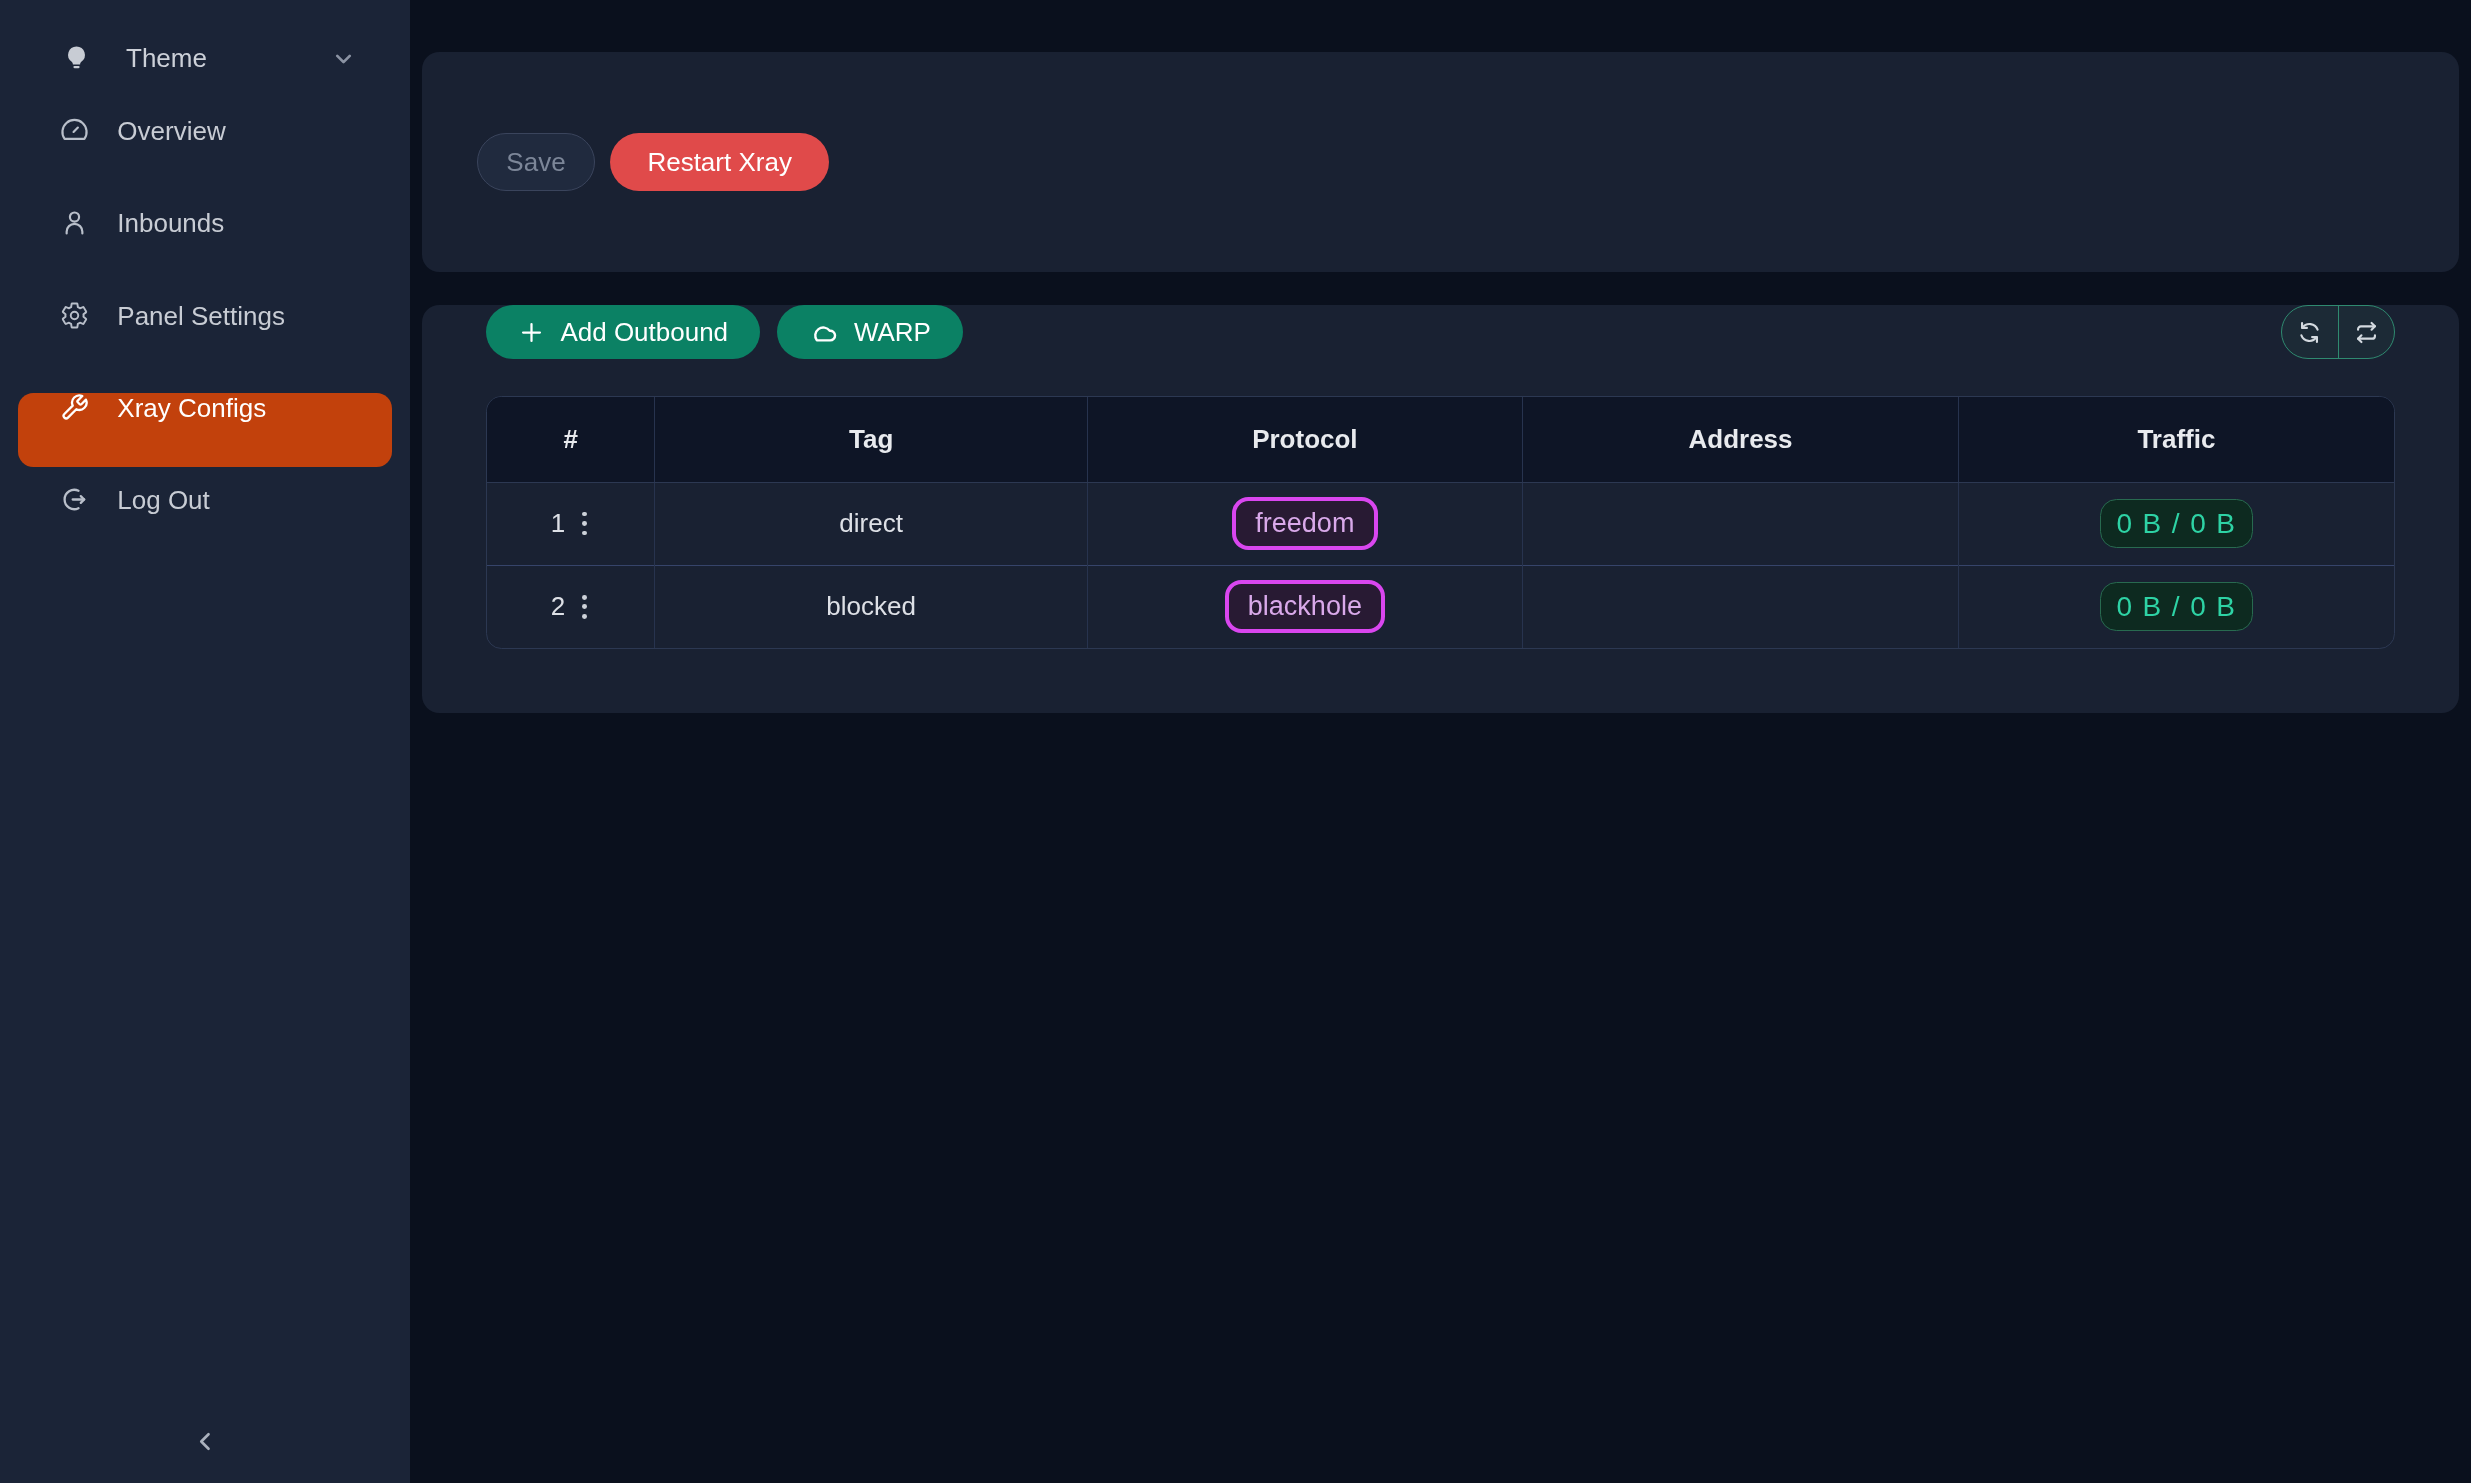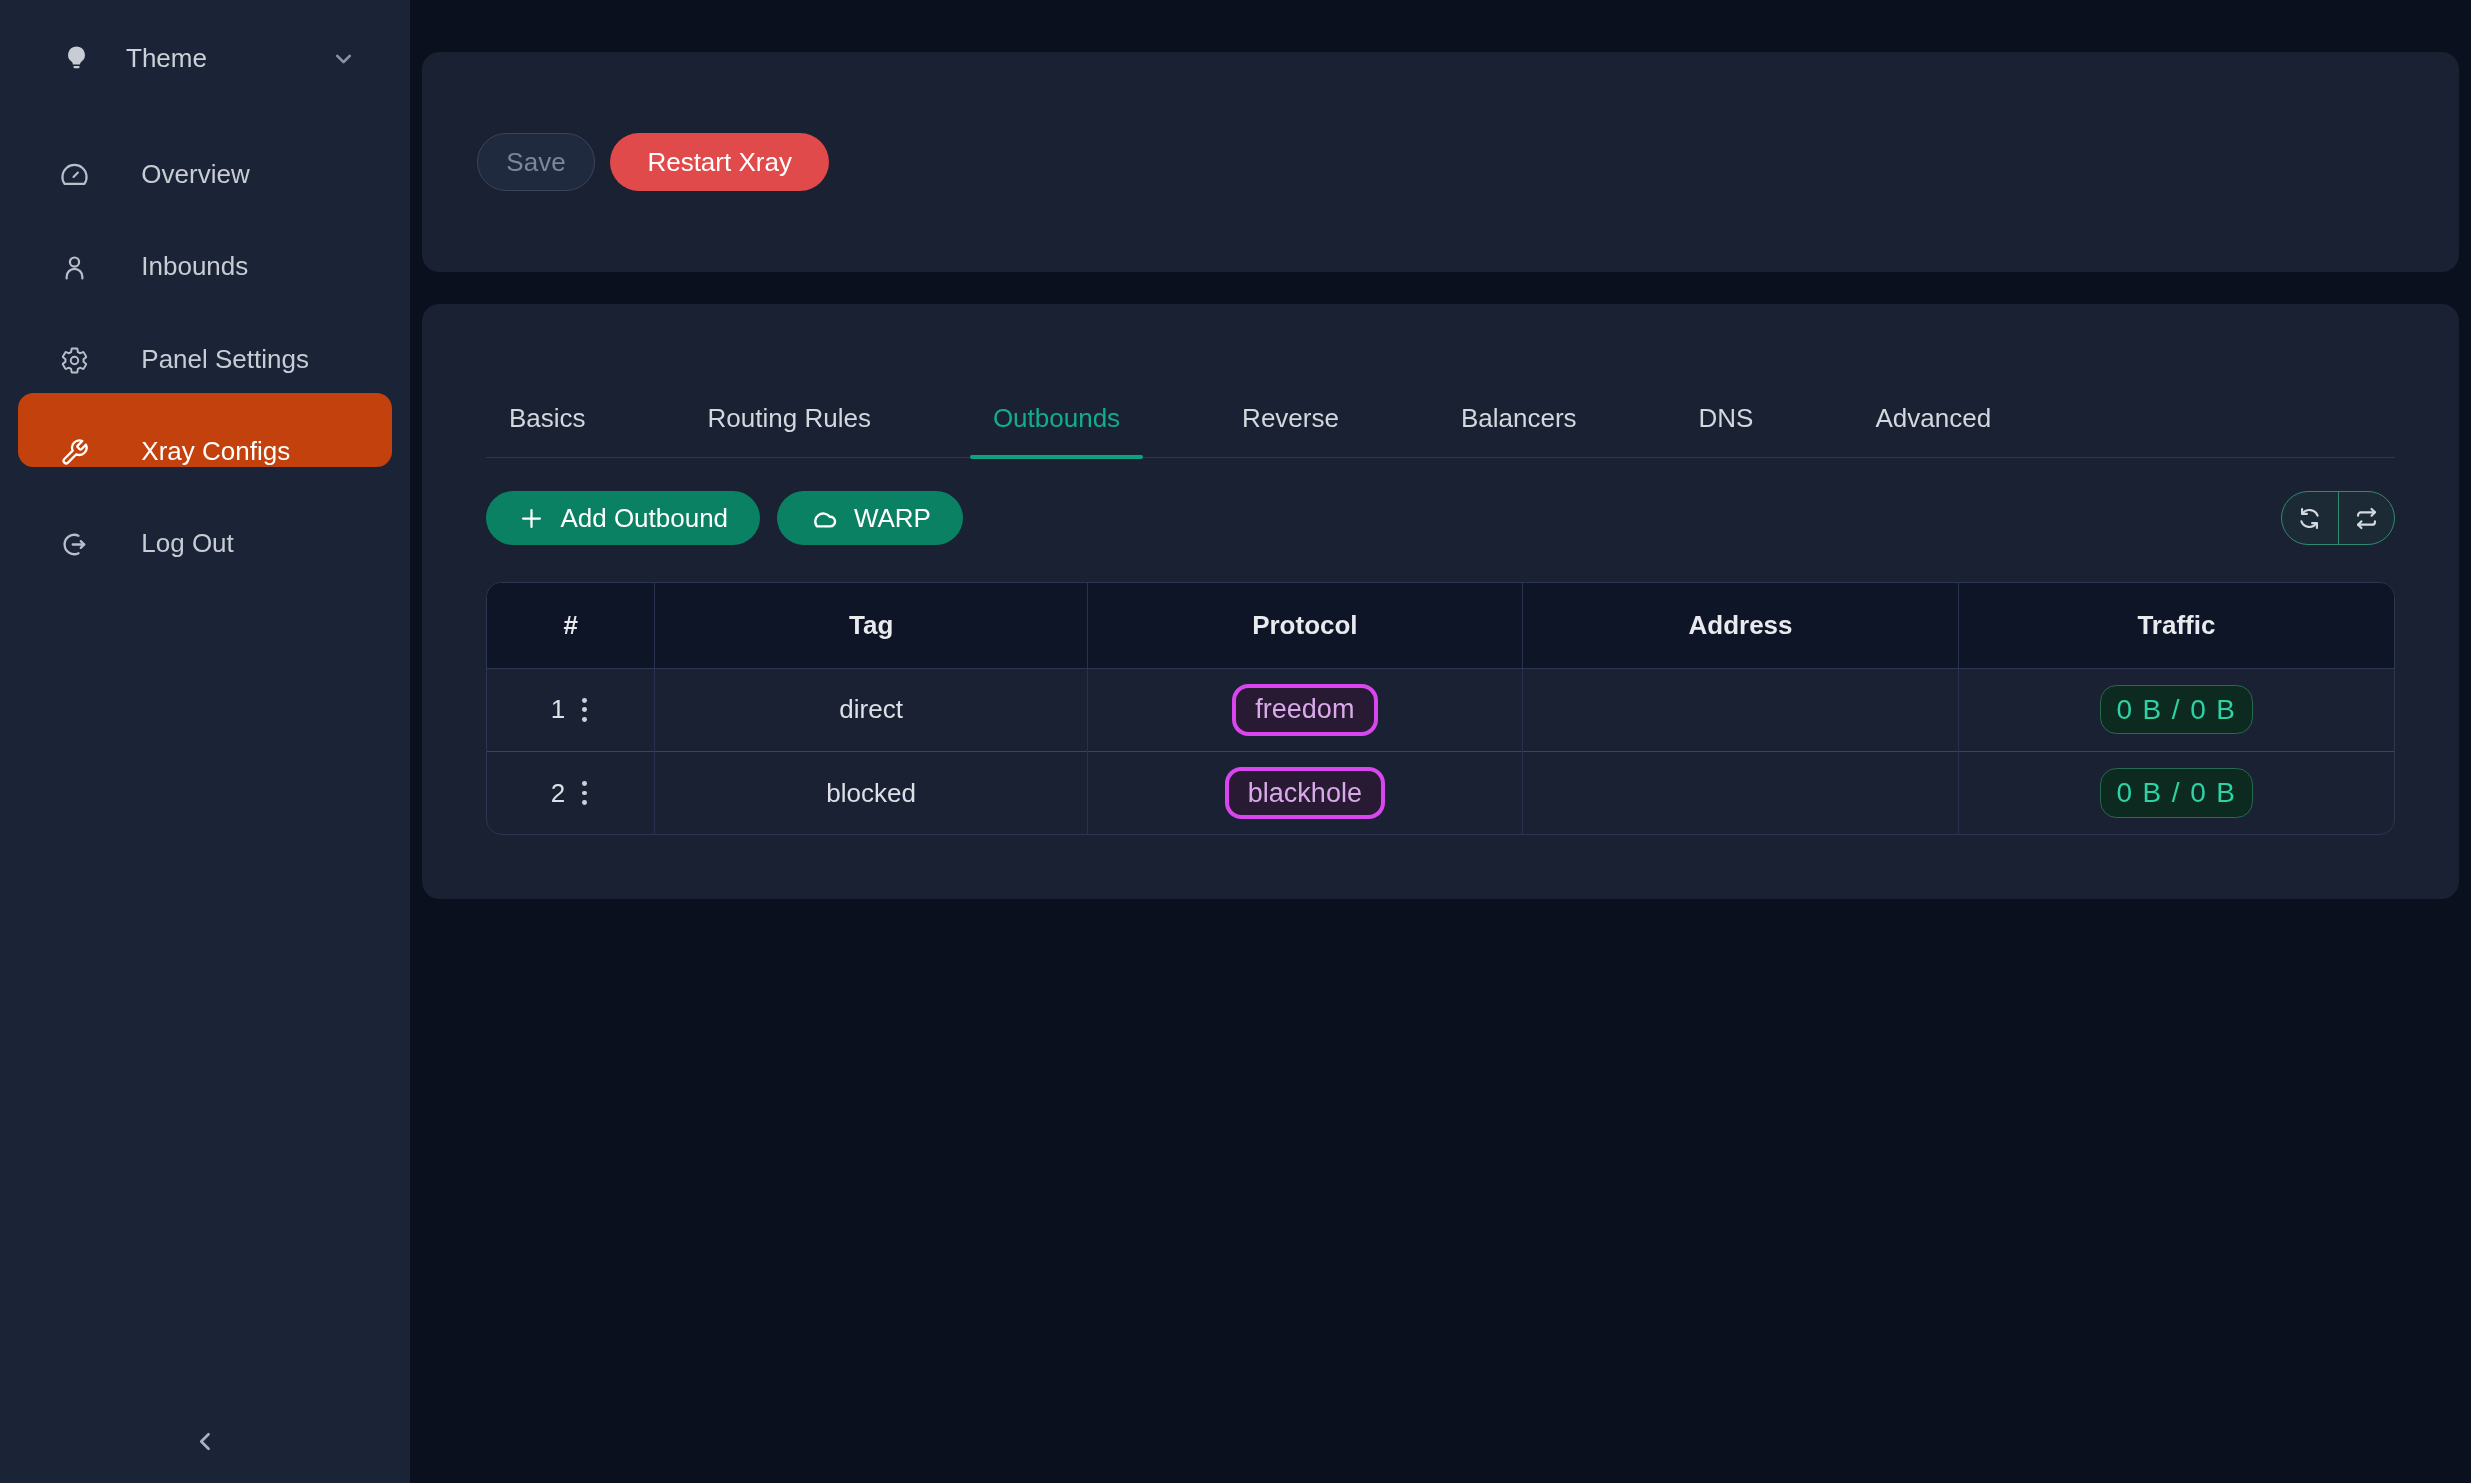--- a/index.html
+++ b/index.html
@@ -19,21 +19,21 @@
   }
   .theme-row {
     margin:29px 25px 0 25px; height:58px; border-radius:15.4px;
     display:flex; align-items:center; gap:35px; padding:0 29px 0 37px;
     cursor:pointer;
   }
   .theme-row .label { flex:1; font-size:26px; color:#ccd0d8; }
   .nav { margin-top:29px; }
   .nav-item {
     margin:0 18.3px 18.3px 18.3px; height:74px; border-radius:15.4px;
-    display:flex; align-items:flex-end; gap:52px; padding:0 23px 0 42px;
+    display:flex; align-items:flex-start; gap:28px; padding:0 23px 0 42px;
     color:#c8ccd4; font-size:26px; cursor:pointer;
   }
   .nav-item .icon { color:#b9bfca; }
   .nav-item.active { background:#c2410c; color:#ffffff; }
   .nav-item.active .icon { color:#ffffff; }
   .collapse-btn {
     position:absolute; bottom:21px; left:50%; transform:translateX(-50%);
     width:42px; height:42px; display:flex; align-items:center; justify-content:center;
     color:#aab1bd; cursor:pointer; background:none; border:none;
   }
@@ -204,29 +204,20 @@
 
   <section class="card card-top">
     <div class="btn-group">
       <button class="btn btn-save" disabled="">Save</button>
       <button class="btn btn-restart">Restart Xray</button>
     </div>
   </section>
 
   <section class="card card-main">
 
-    <div class="tabs">
-      <div class="tab">Basics</div>
-      <div class="tab">Routing Rules</div>
-      <div class="tab active">Outbounds</div>
-      <div class="tab">Reverse</div>
-      <div class="tab">Balancers</div>
-      <div class="tab">DNS</div>
-      <div class="tab">Advanced</div>
-    </div>
 
     <div class="actions">
       <div class="actions-left">
         <button class="btn-green">
           <span>
             <svg width="27" height="27" viewBox="0 0 24 24" fill="none" stroke="#ffffff" stroke-width="2" stroke-linecap="round">
               <path d="M12 4.5v15M4.5 12h15"></path>
             </svg>
           </span>
           <span>Add Outbound</span>

